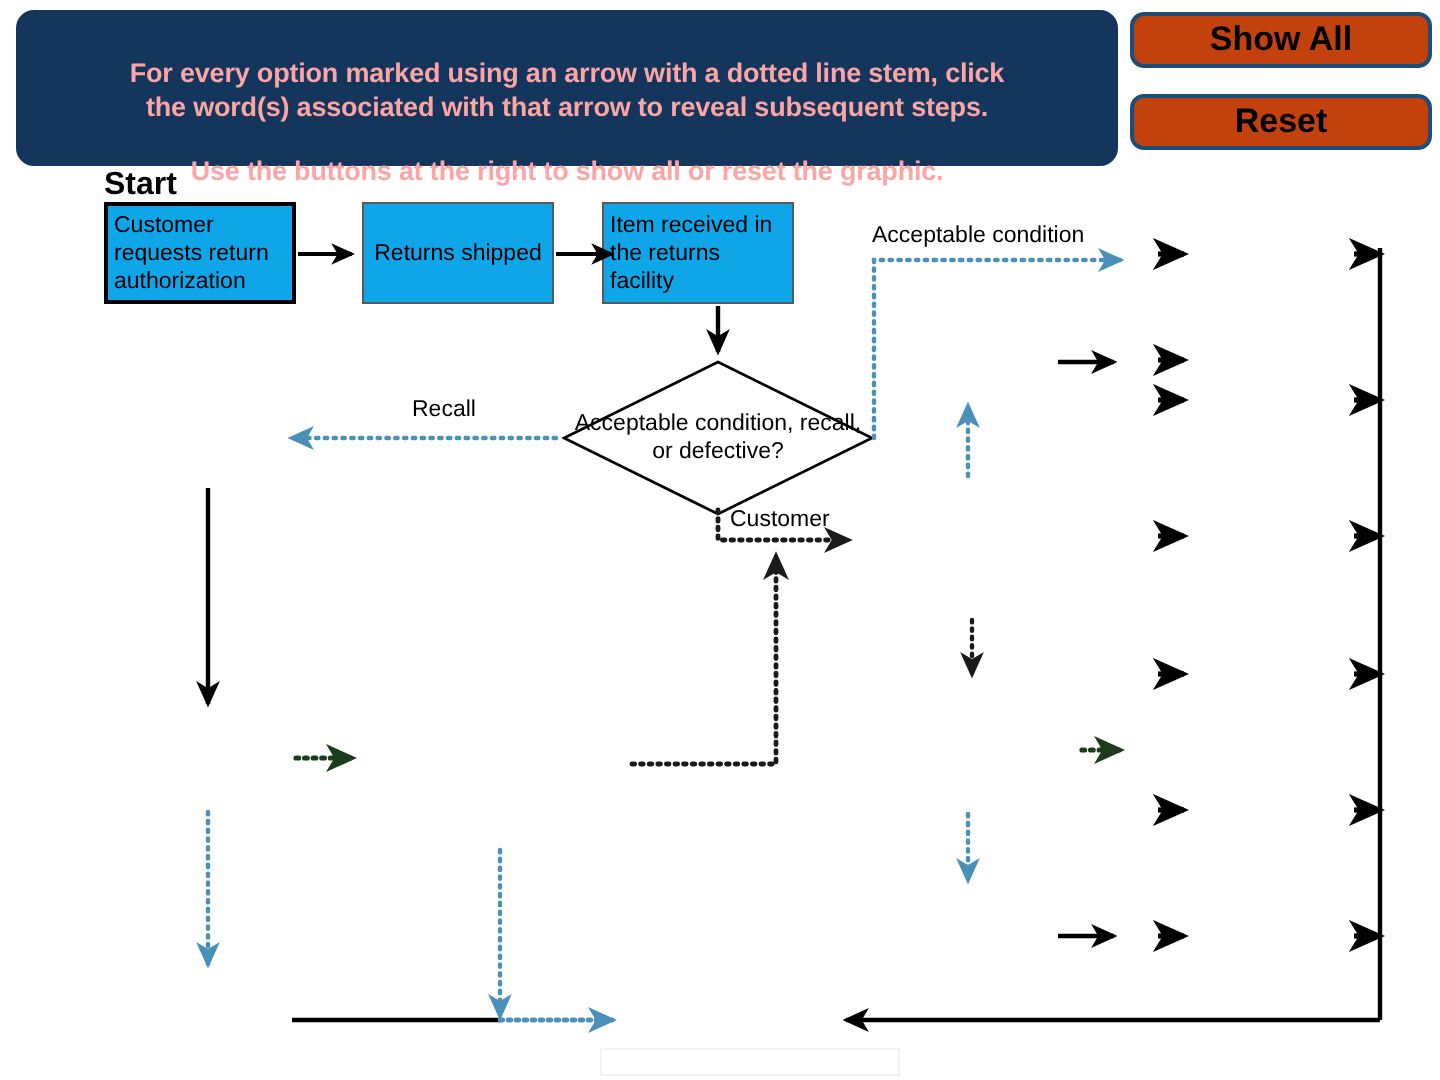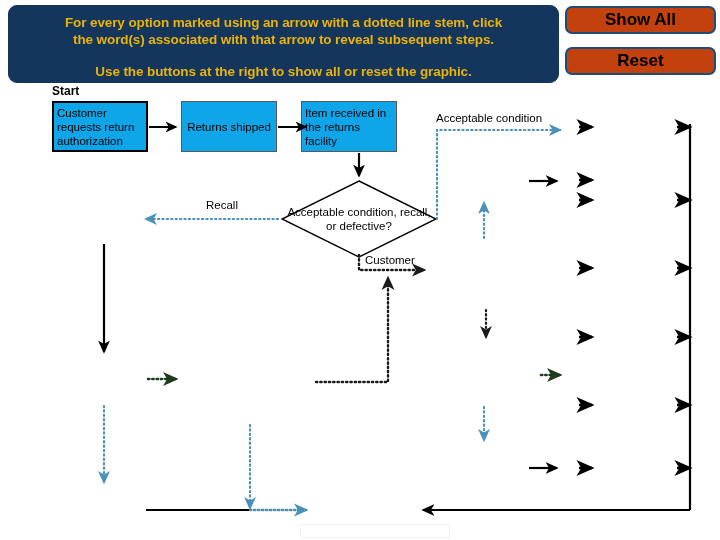--- a/index.html
+++ b/index.html
@@ -7,23 +7,23 @@
     width:720px;height:540px;background:#ffffff;
     font-family:"Liberation Sans", sans-serif;
     position:relative;overflow:hidden;
   }
   #stage{position:absolute;left:0;top:0;width:720px;height:540px;}
 
   
   #instruction-banner{
     position:absolute;left:8px;top:5px;width:551px;height:78px;
     background:#14355c;border:1px solid #14355c;border-radius:9px;
-    box-sizing:border-box;color:#eab308;
+    box-sizing:border-box;color:#fca5a5;
     display:flex;flex-direction:column;justify-content:flex-start;
-    align-items:center;padding-top:8px;
+    align-items:center;padding-top:22px;
   }
   .instr-line{
     font-size:13.5px;font-weight:bold;line-height:17px;
     text-align:center;white-space:nowrap;letter-spacing:-0.1px;
   }
   .instr-line.second{margin-top:15px;}
 
   
   .action-btn{
     position:absolute;width:151px;height:28px;
@@ -41,21 +41,21 @@
     position:absolute;background:#0ea5e9;box-sizing:border-box;
     display:flex;align-items:center;justify-content:center;
     text-align:left;font-size:11.5px;line-height:14px;color:#000;
     padding:2px 3px;
   }
   #box-customer{left:52px;top:101px;width:96px;height:51px;border:2px solid #000;}
   #box-returns{left:181px;top:101px;width:96px;height:51px;border:1px solid #595959;}
   #box-received{left:301px;top:101px;width:96px;height:51px;border:1px solid #595959;}
 
   #start-label{
-    position:absolute;left:52px;top:84px;font-size:12px;font-weight:bold;color:#000;text-align:right;
+    position:absolute;left:52px;top:84px;font-size:16px;font-weight:bold;color:#000;text-align:right;
   }
 
   
   #decision-diamond{
     position:absolute;left:281px;top:180px;width:156px;height:78px;
   }
   #decision-diamond .dtext{
     position:absolute;left:0;top:0;width:156px;height:78px;
     display:flex;align-items:center;justify-content:center;
     text-align:center;font-size:11.5px;line-height:14px;color:#000;

